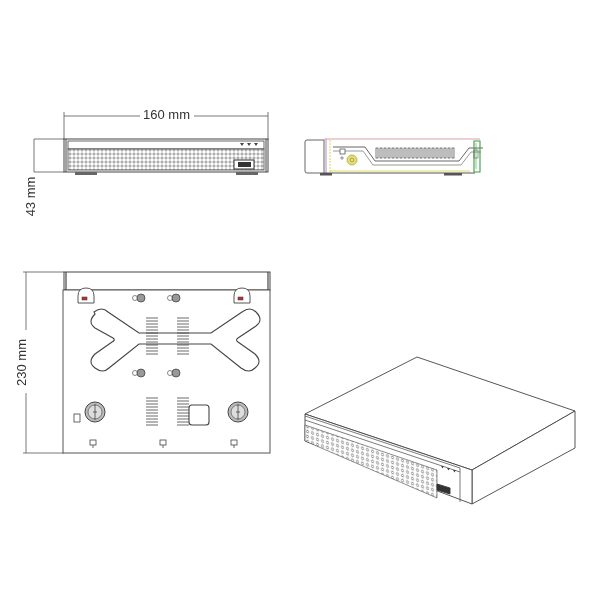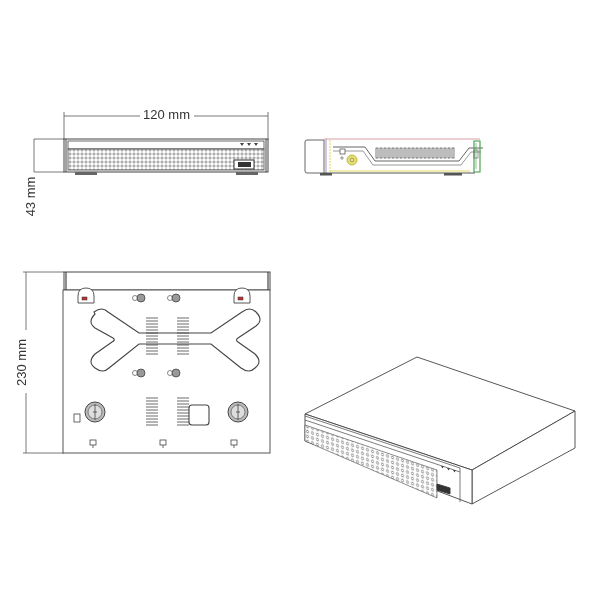--- a/index.html
+++ b/index.html
@@ -244,15 +244,15 @@
       <path d="M447 468 h3 l-1.5 2.5 z"></path>
       <path d="M453 470 h3 l-1.5 2.5 z"></path>
     </g>
 
     <g>
       <path d="M437 484 L450 488 L450 494 L437 490 Z" fill="#333" stroke="#333"></path>
     </g>
   </g>
 </svg>
 
-<div class="dim-label" style="left:141px; top:107px;">120 mm</div>
+<div class="dim-label" style="left:141px; top:107px;">160 mm</div>
 <div class="dim-label vert" style="left:9px; top:189px;">43 mm</div>
 <div class="dim-label vert" style="left:-4px; top:355px;">230 mm</div>
 
 </body></html>

